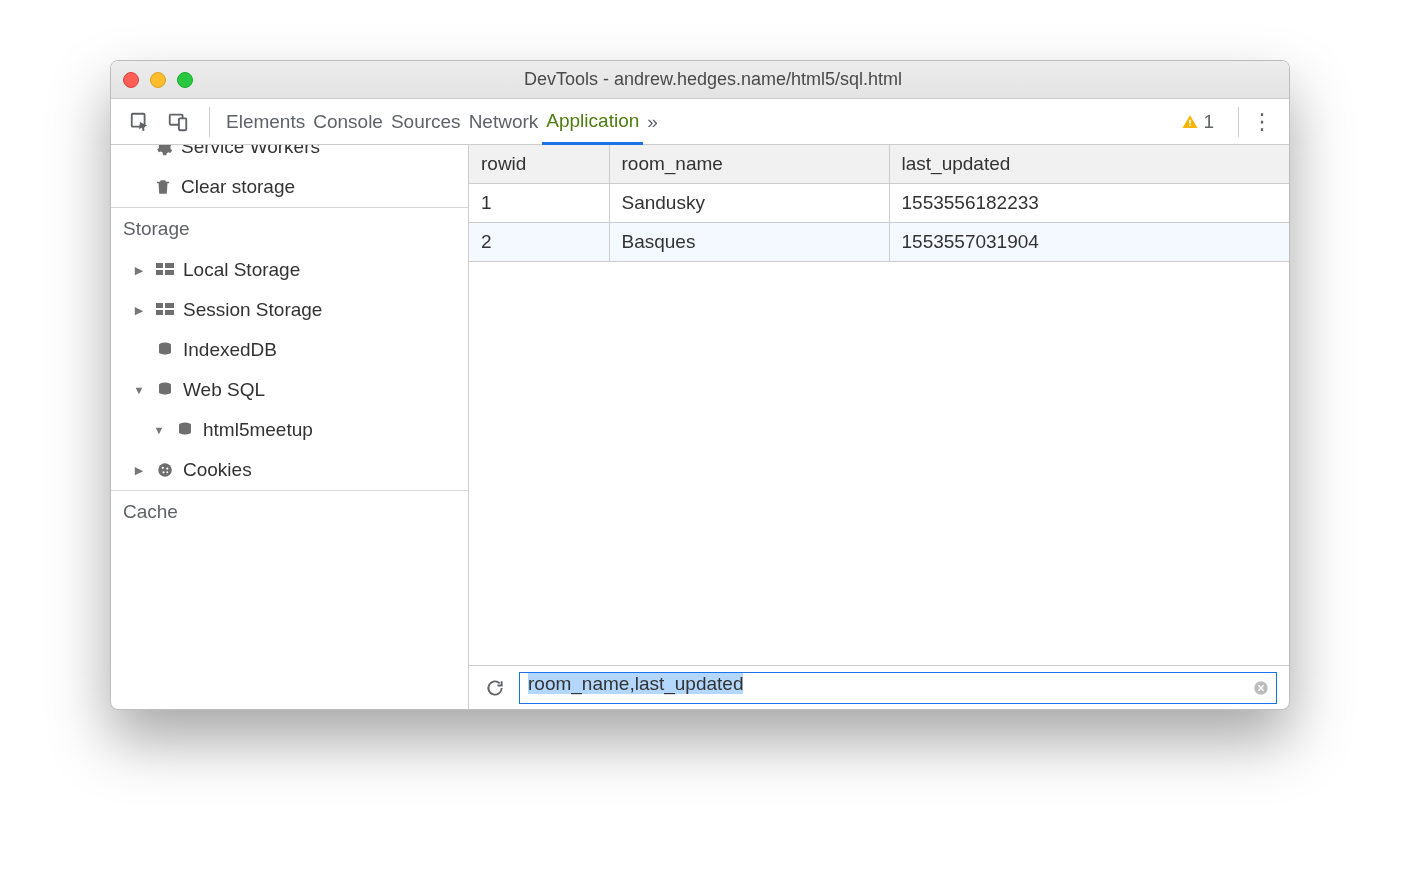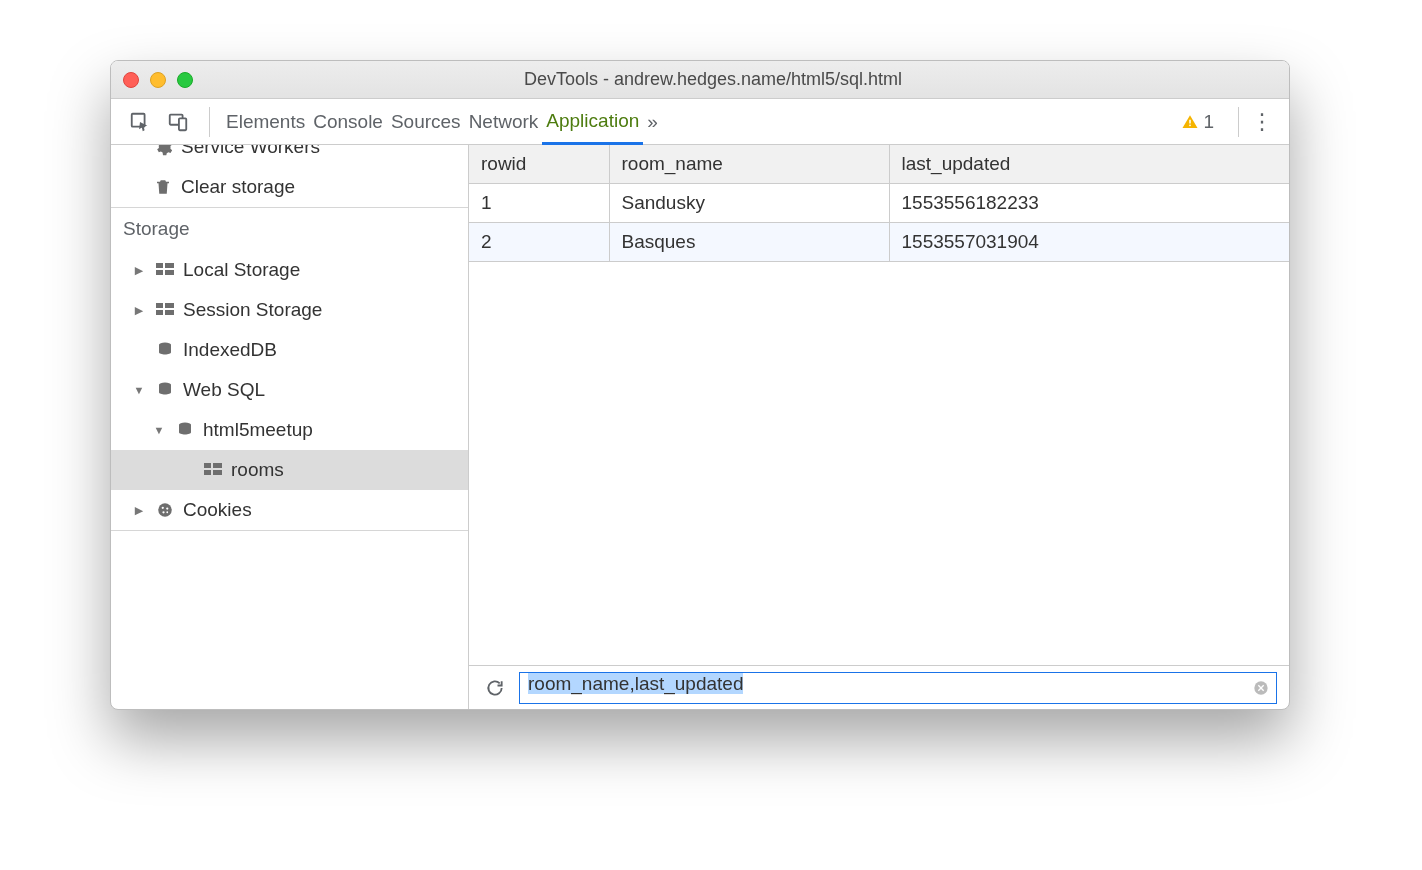--- a/index.html
+++ b/index.html
@@ -258,49 +258,38 @@
           <span class="ic">
               <svg width="18" height="18" viewBox="0 0 24 24" fill="#6e6e6e">
                 <ellipse cx="12" cy="5" rx="8" ry="3"></ellipse>
                 <path d="M4 5v5c0 1.7 3.6 3 8 3s8-1.3 8-3V5"></path>
                 <path d="M4 10v5c0 1.7 3.6 3 8 3s8-1.3 8-3v-5"></path>
               </svg>
             </span>
           <span>html5meetup</span>
         </div>
 
-        <div class="sb-item indent-2 selected">
-          <span class="exp"></span>
-          <span class="ic">
-              <svg width="18" height="14" viewBox="0 0 18 14" fill="#6e6e6e">
-                <rect x="0" y="0" width="7" height="5"></rect>
-                <rect x="9" y="0" width="9" height="5"></rect>
-                <rect x="0" y="7" width="7" height="5"></rect>
-                <rect x="9" y="7" width="9" height="5"></rect>
-              </svg>
-            </span>
-          <span>rooms</span>
-        </div>
 
         <div class="sb-item indent-0">
           <span class="exp">▶</span>
           <span class="ic">
               <svg width="18" height="18" viewBox="0 0 24 24" fill="#6e6e6e">
                 <circle cx="12" cy="12" r="9"></circle>
                 <circle cx="9" cy="9" r="1.5" fill="#fff"></circle>
                 <circle cx="15" cy="10" r="1.5" fill="#fff"></circle>
                 <circle cx="10" cy="15" r="1.5" fill="#fff"></circle>
                 <circle cx="15" cy="15" r="1.2" fill="#fff"></circle>
               </svg>
             </span>
           <span>Cookies</span>
         </div>
       </div>
 
       <div class="sb-section" style="border-bottom:none;">
+        <div class="sb-header">Cache</div>
       </div>
 
     </div>
 
     <div class="main">
       <div class="table-wrap">
         <table>
           <thead>
             <tr>
               <th class="col-rowid">rowid</th>

